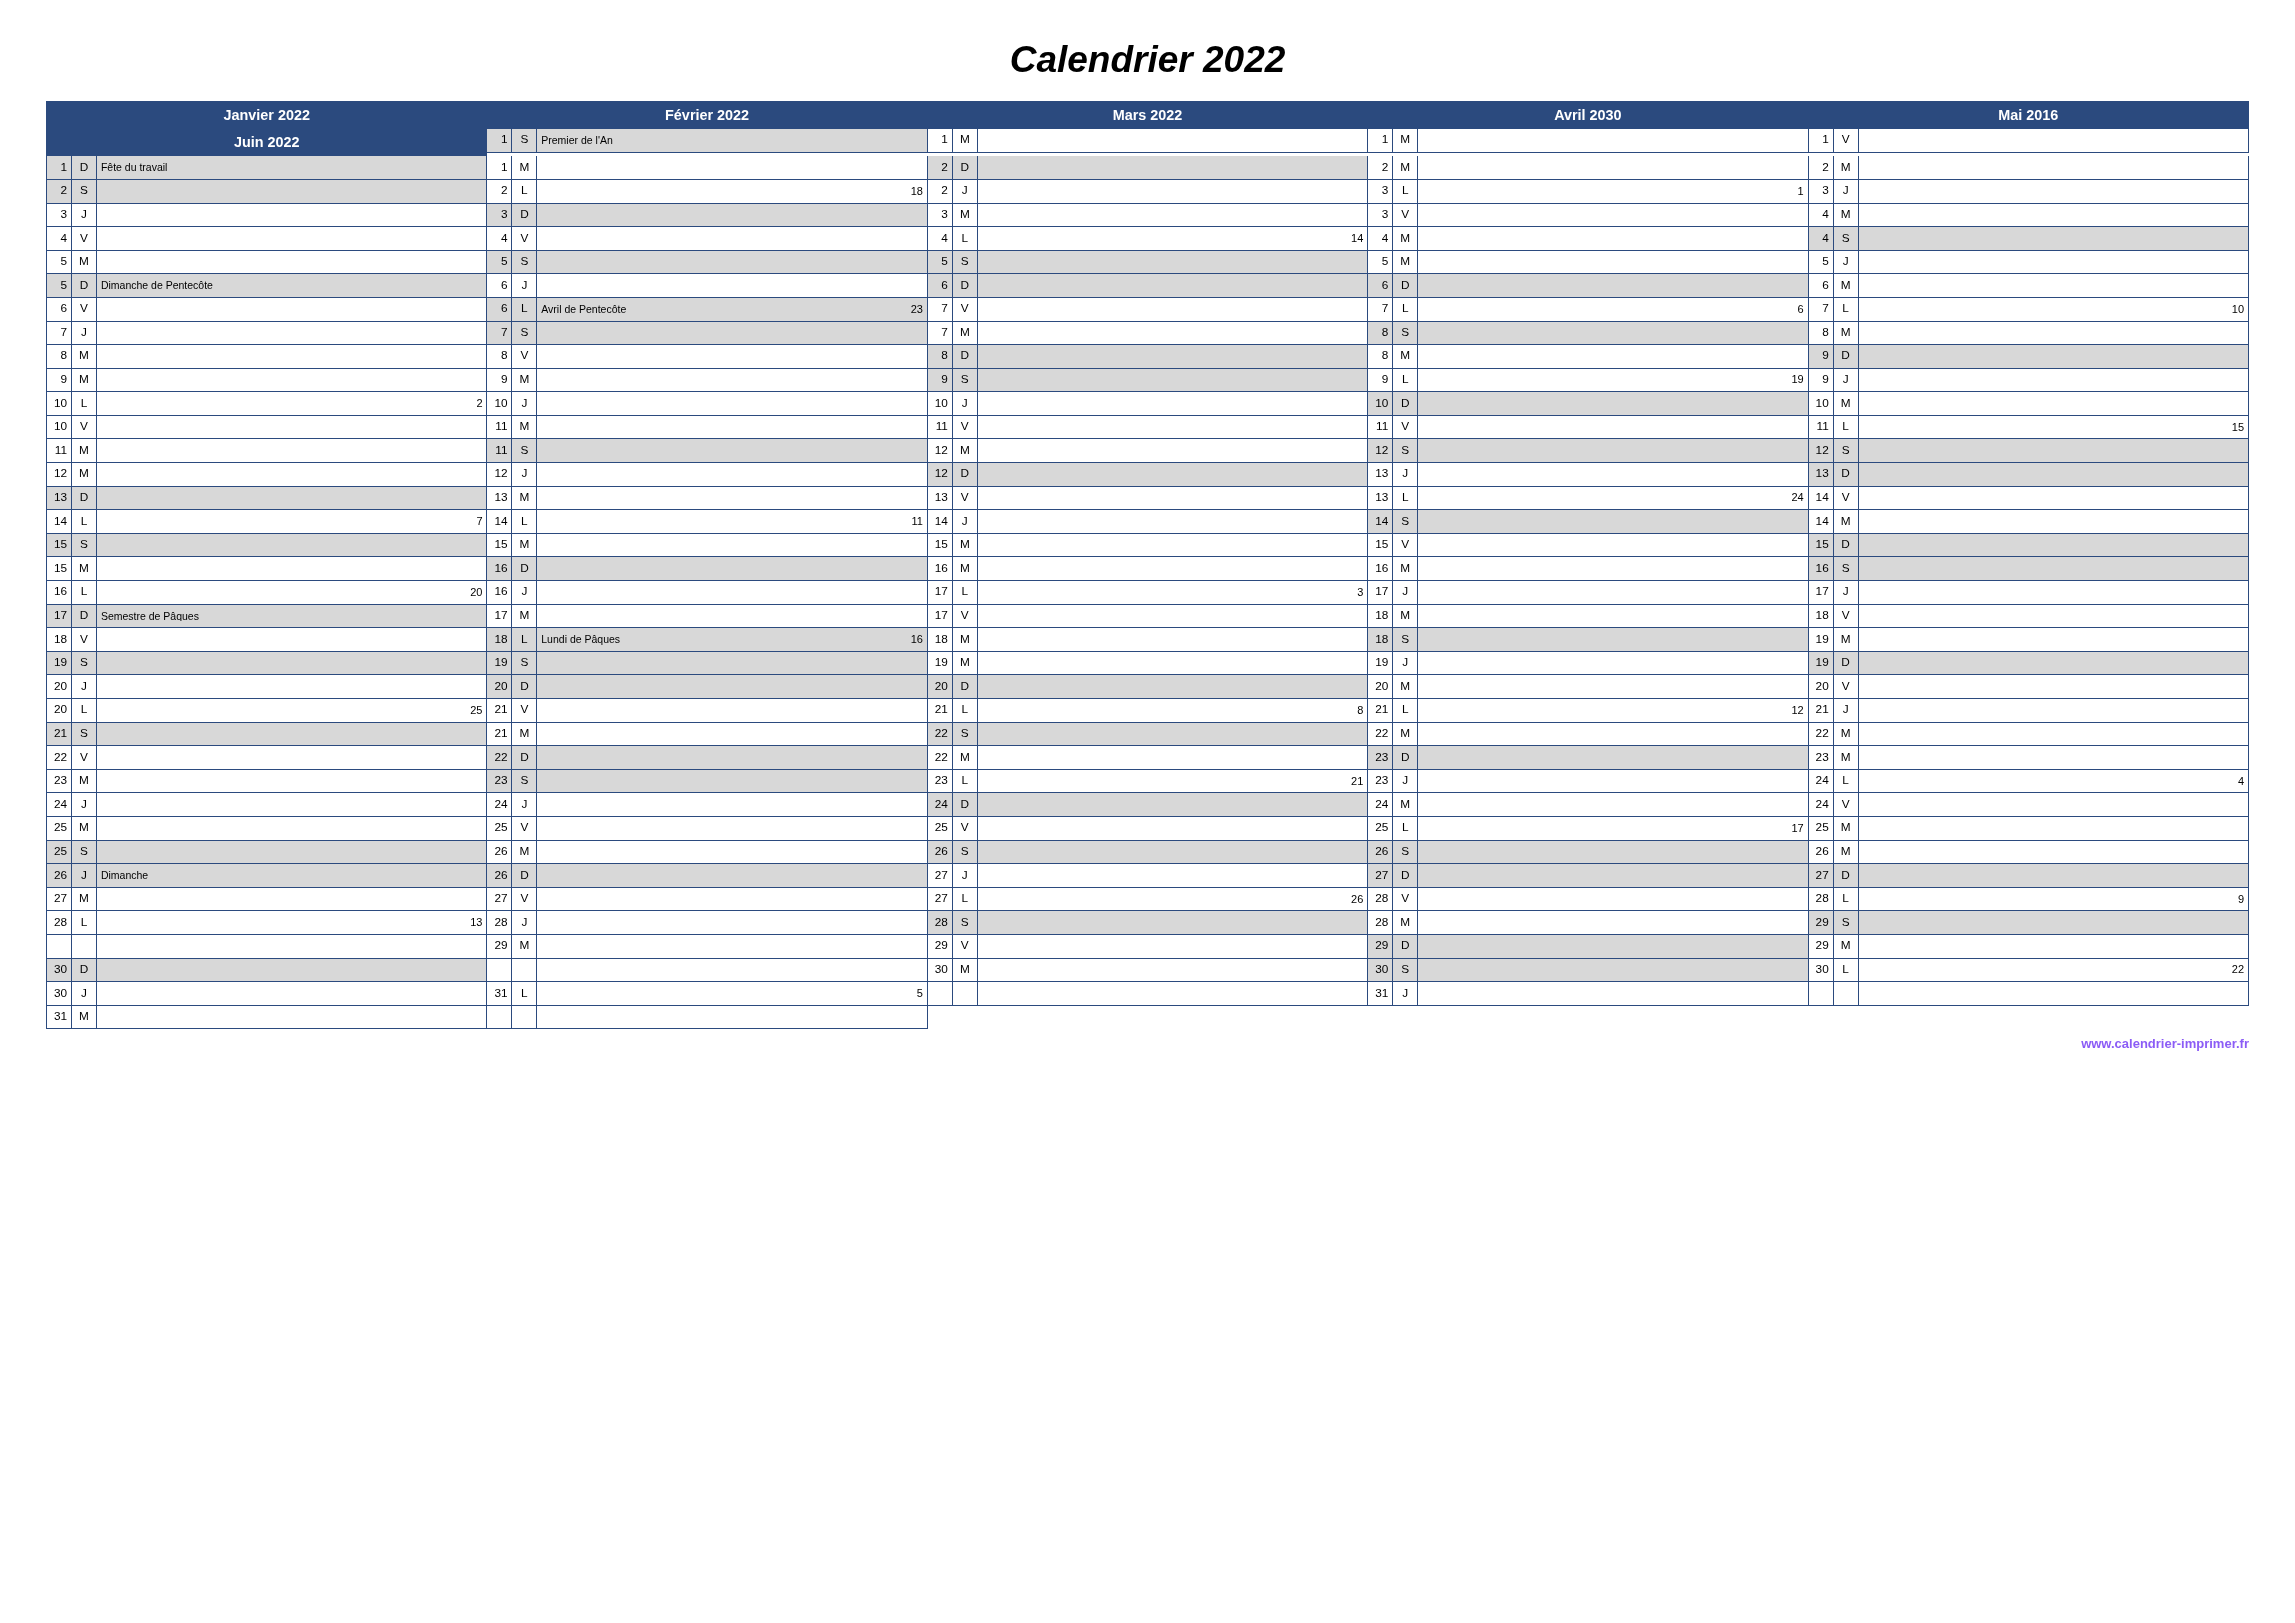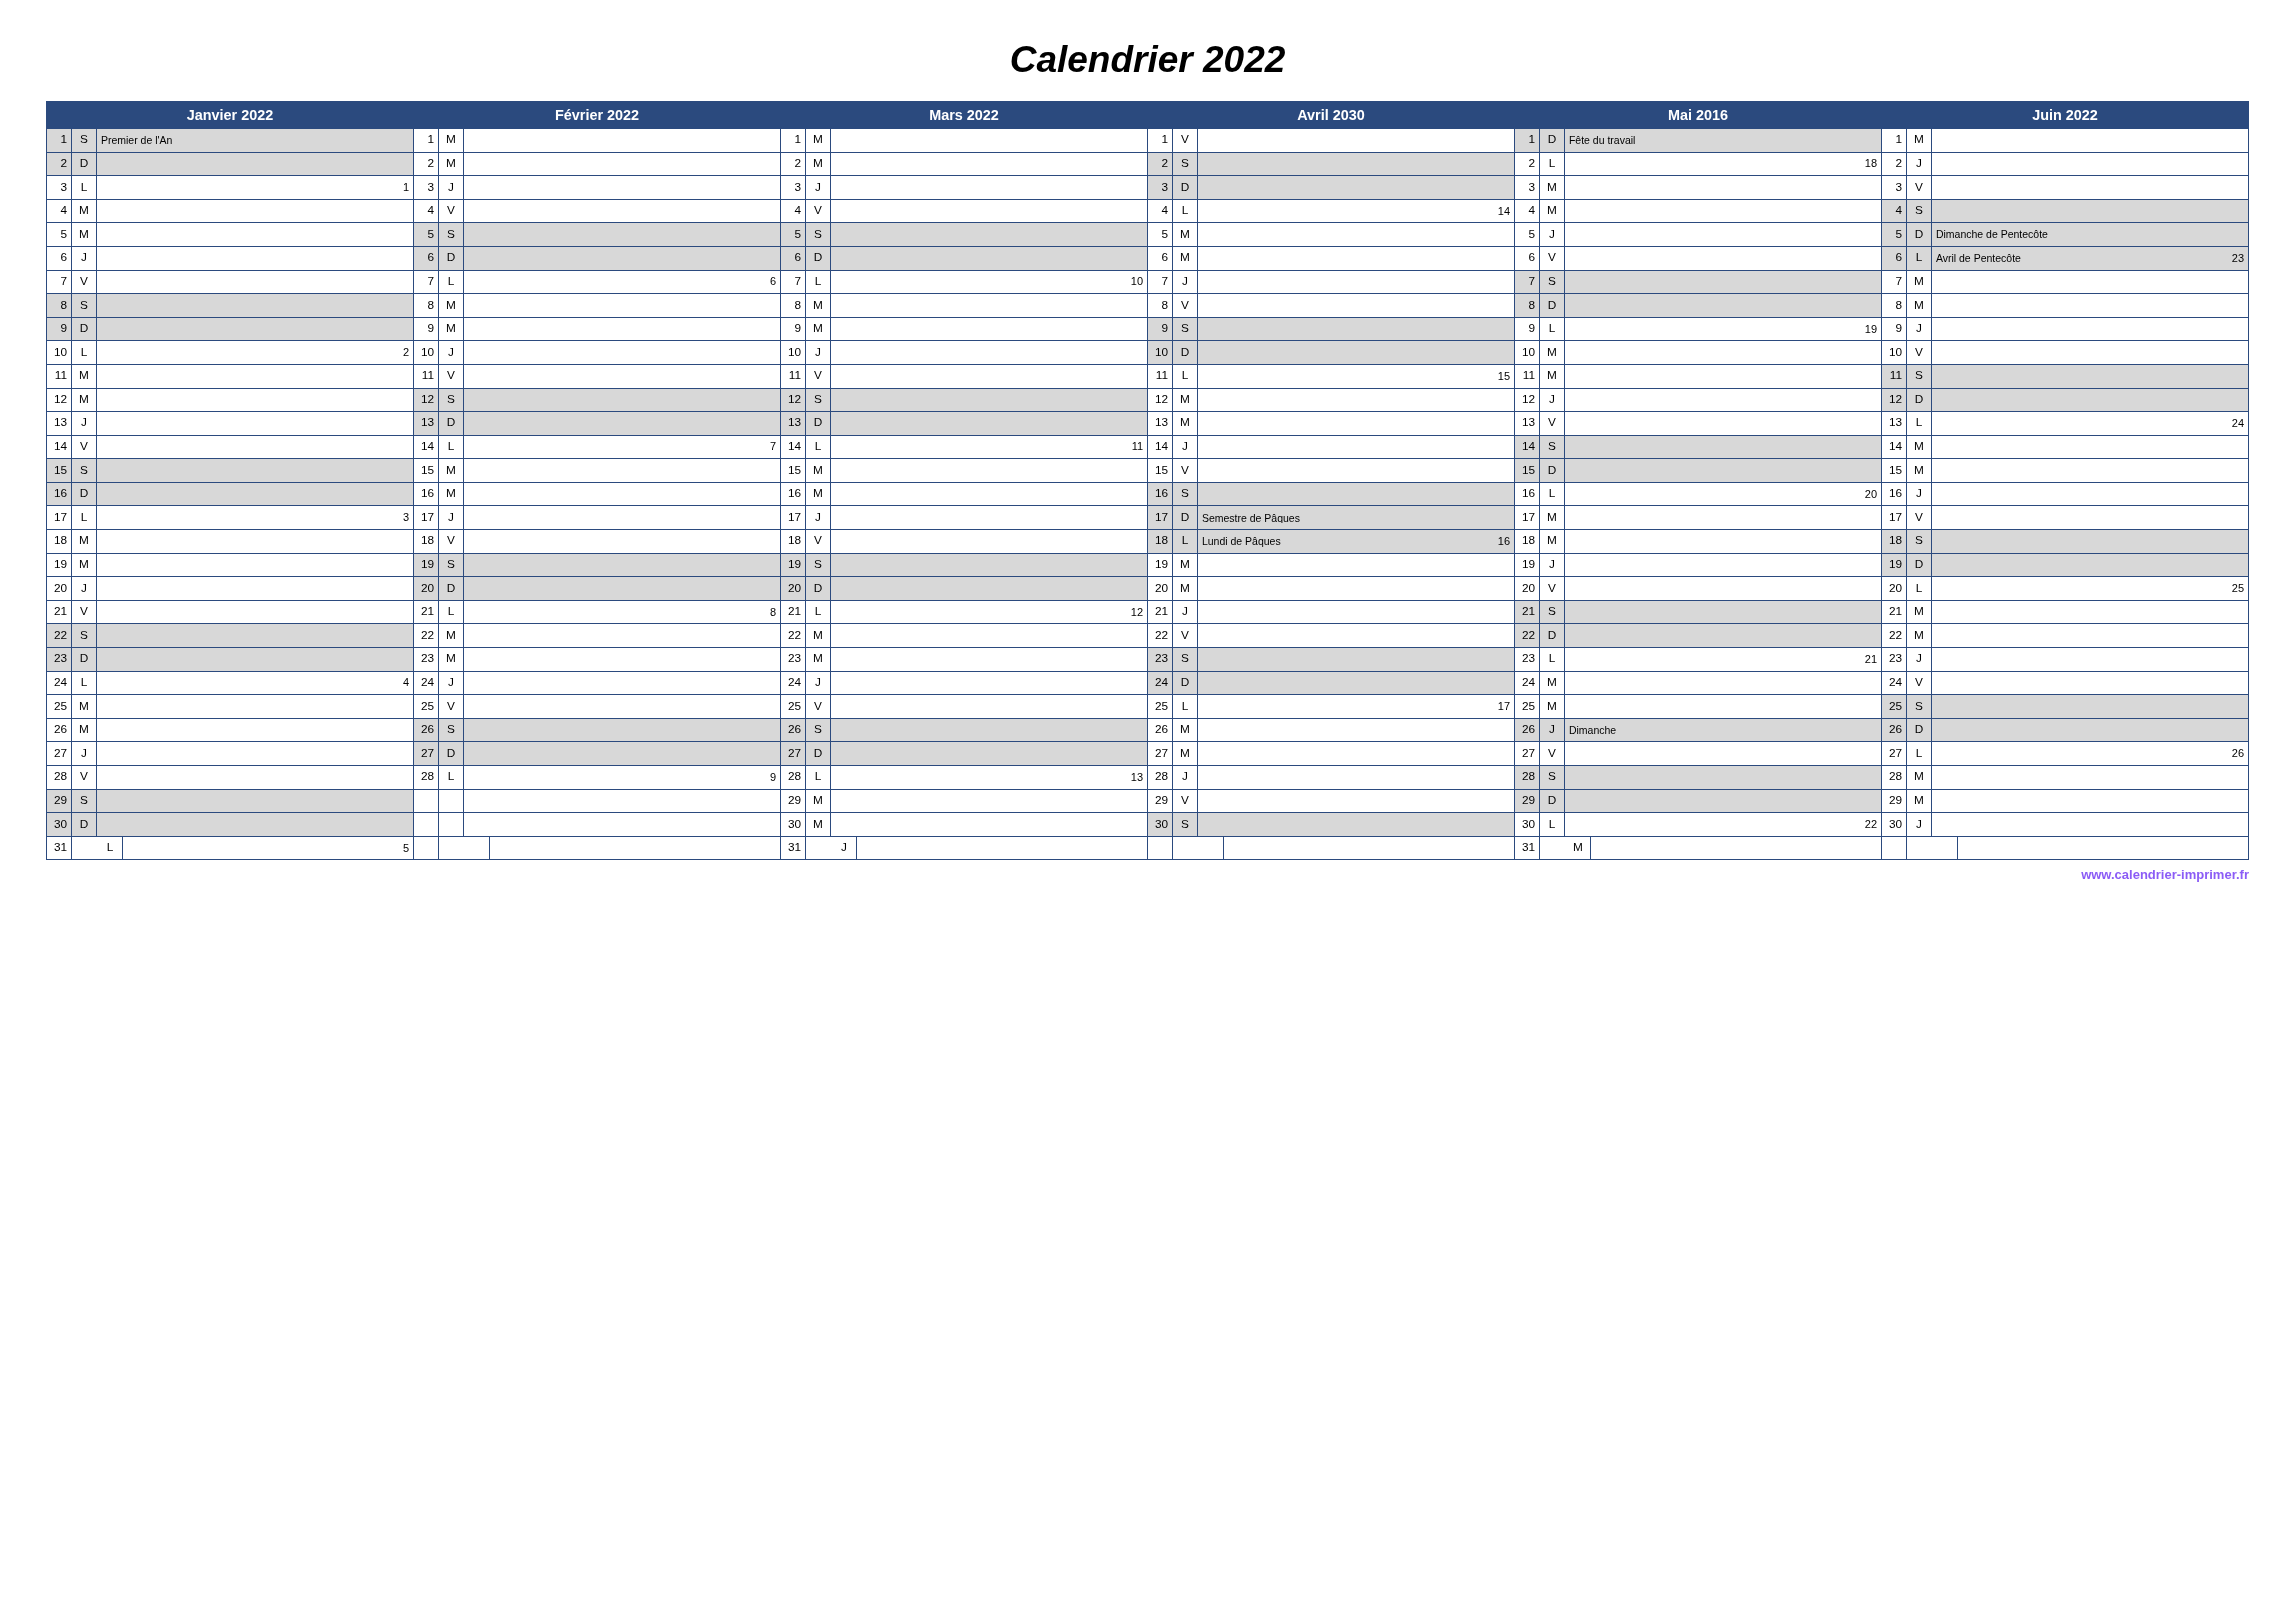--- a/index.html
+++ b/index.html
@@ -8,21 +8,21 @@
     padding: 39px 46px;
     font-family: Arial, Helvetica, sans-serif;
     background: #fff;
     color: #000;
   }
   .header { text-align: center; margin-bottom: 19.6px; }
   .title { font-size: 37px; font-weight: bold; margin: 0 0 3.9px 0; font-style: italic; }
   .subtitle { font-size: 17px; margin: 0; }
   .calendar {
     display: grid;
-    grid-template-columns: repeat(6, 1fr);
+    grid-template-columns: repeat(5, 1fr);
     border-top: 1.3px solid #2b4a7e;
     border-left: 1.3px solid #2b4a7e;
   }
   .month-header {
     background: #2b4a7e;
     color: #fff;
     text-align: center;
     font-size: 14.4px;
     font-weight: bold;
     padding: 5.2px 0;
@@ -31,21 +31,21 @@
   }
   .day-cell {
     display: grid;
     grid-template-columns: 25px 25px 1fr;
     border-right: 1.3px solid #2b4a7e;
     border-bottom: 0.7px solid #2b4a7e;
     height: 23.6px;
     font-size: 11.8px;
     line-height: 1;
   }
-  .day-cell.last-row { border-bottom: 1.3px solid #2b4a7e; gap: 26px; }
+  .day-cell.last-row { border-bottom: 1.3px solid #2b4a7e; }
   .daynum, .dow {
     display: flex;
     align-items: center;
     justify-content: center;
     border-right: 0.7px solid #2b4a7e;
   }
   .daynum { justify-content: flex-end; padding-right: 3.9px; }
   .content {
     display: flex;
     align-items: center;

